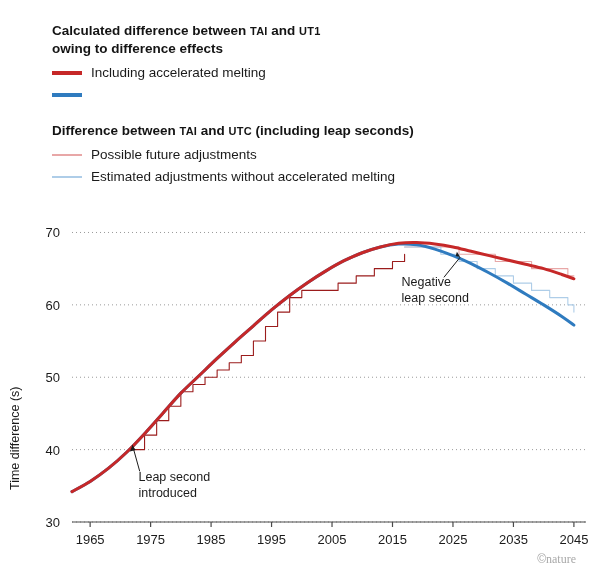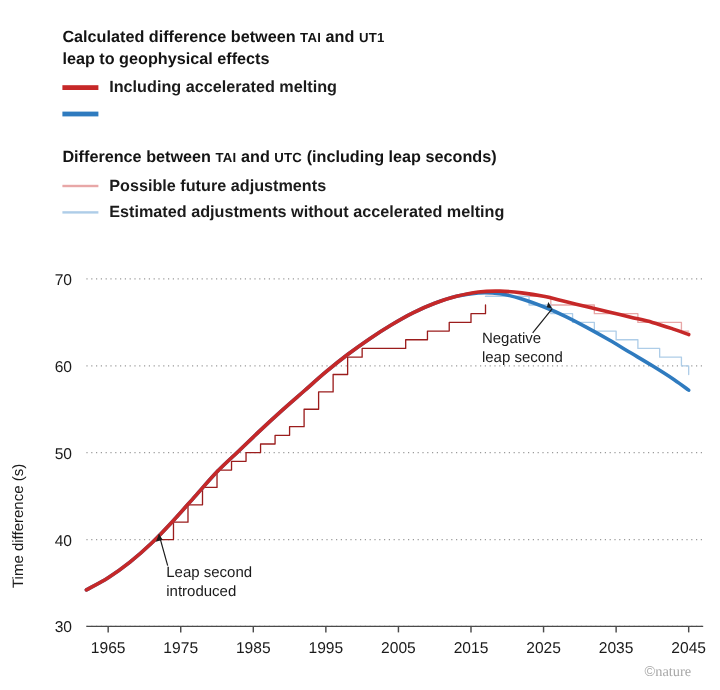--- a/index.html
+++ b/index.html
@@ -54,21 +54,20 @@
     margin-right: 9px;
   }
   .legend-swatch.thin {
     height: 2px;
   }
   .legend-label {
     font-size: 13.5px;
     color: #1b1b1b;
     line-height: 1.25;
     white-space: nowrap;
-    font-weight: bold;
   }
   .legend-gap {
     height: 14px;
   }
 
   
   #plot-area {
     position: absolute;
     left: 0;
     top: 200px;
@@ -112,21 +111,21 @@
 </style>
 </head>
 <body>
 
 <div id="page">
 
   <div class="legend-block">
 
     <div class="legend-title">
       <span>Calculated difference between <span class="sc">TAI</span> and <span class="sc">UT1</span></span><br>
-      <span>leap to geophysical effects</span>
+      <span>owing to difference effects</span>
     </div>
 
     <div class="legend-row">
       <span class="legend-swatch" style="background:#c62828"></span>
       <span class="legend-label">Including accelerated melting</span>
     </div>
 
     <div class="legend-row">
       <span class="legend-swatch" style="background:#2f7bbf"></span>
     </div>

